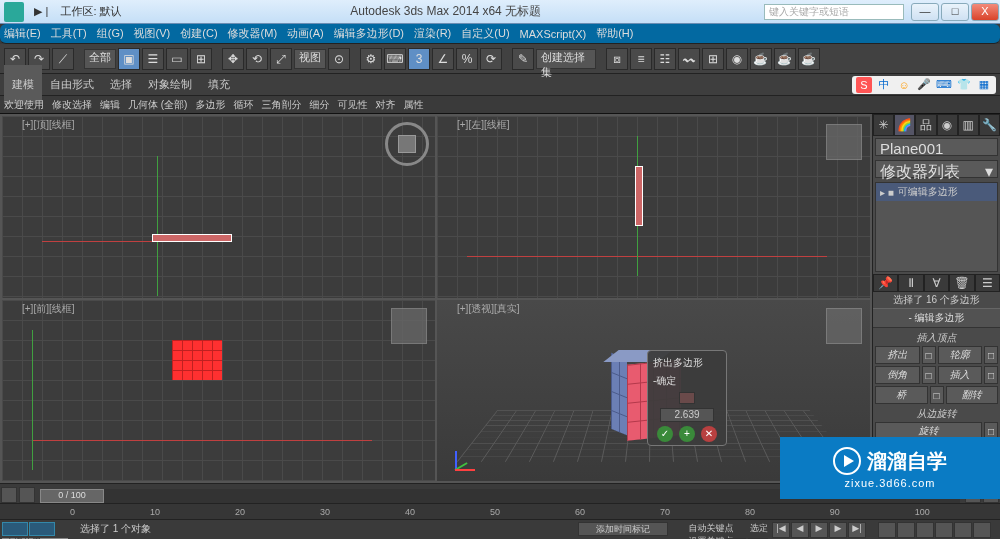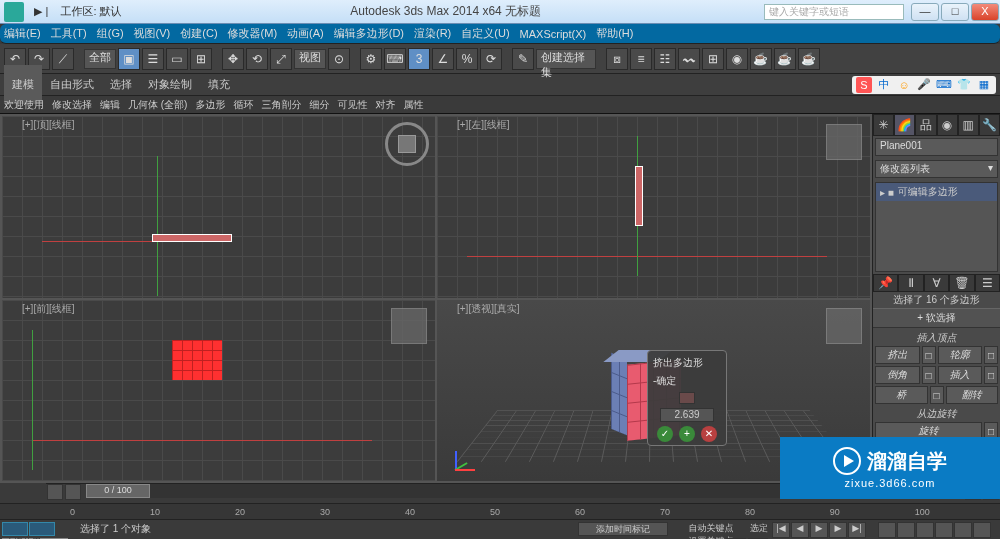--- a/index.html
+++ b/index.html
@@ -61,32 +61,32 @@
 .cadmenu .cbtn { width: 16px; height: 16px; border-radius: 50%; display: flex; align-items: center; justify-content: center; color: #fff; font-size: 10px; }
 .paxis { position: absolute; left: 12px; bottom: 10px; width: 30px; height: 30px; }
 .paxis .z { position: absolute; left: 6px; bottom: 0; width: 2px; height: 20px; background: #4060ff; }
 .paxis .x { position: absolute; left: 6px; bottom: 0; width: 20px; height: 2px; background: #ff4040; }
 .paxis .y { position: absolute; left: 6px; bottom: 0; width: 14px; height: 2px; background: #40c040; transform: rotate(-30deg); transform-origin: left; }
 
 .cmdpanel { width: 128px; background: #4a4a4a; border-left: 1px solid #222; display: flex; flex-direction: column; }
 .cmdtabs { height: 22px; display: flex; background: #3a3a3a; }
 .cmdtabs .ct { flex: 1; border: 1px solid #222; display: flex; align-items: center; justify-content: center; font-size: 12px; }
 .cmdtabs .ct.active { background: #556; }
-.namebox { margin: 2px; height: 18px; background: #5a5a5a; border: 1px solid #333; color: #ddd; font-size: 10px; padding: 1px 4px; }
-.ddl { margin: 2px; height: 18px; background: #5a5a5a; border: 1px solid #333; color: #ddd; font-size: 10px; padding: 1px 4px; display: flex; justify-content: space-between; }
+.namebox { margin: 2px; height: 18px; background: #5a5a5a; border: 1px solid #333; color: #ddd; font-size: 15px; padding: 1px 4px; }
+.ddl { margin: 2px; height: 18px; background: #5a5a5a; border: 1px solid #333; color: #ddd; font-size: 16px; padding: 1px 4px; display: flex; justify-content: space-between; }
 .modstack { margin: 2px; height: 90px; background: #555; border: 1px solid #333; }
 .modstack .mi { display: flex; align-items: center; padding: 2px 4px; font-size: 10px; }
 .modstack .mi.sel { background: #4a5a7a; }
 .rollhead { background: #525252; color: #ddd; font-size: 10px; text-align: center; padding: 2px 0; border-top: 1px solid #666; border-bottom: 1px solid #333; }
 .rollbody { padding: 2px; font-style: italic; }
 .rollbody .btnrow { display: flex; gap: 2px; margin-bottom: 2px; }
 .rollbody .pbtn { flex: 1; height: 18px; background: #5a5a5a; border: 1px solid #333; font-size: 10px; display: flex; align-items: center; justify-content: center; color: #ddd; }
 .lbl { font-size: 10px; color: #ccc; text-align: center; padding: 1px 0; }
 
-.timetrack { height: 20px; background: #3a3a3a; display: flex; align-items: flex-start; border-top: 1px solid #222; margin-left: 46px; }
+.timetrack { height: 20px; background: #3a3a3a; display: flex; align-items: flex-end; border-top: 1px solid #222; }
 .timetrack .slider { flex: 1; height: 14px; background: #333; margin: 0 4px; position: relative; }
 .timetrack .handle { position: absolute; left: 0; width: 64px; height: 14px; background: #666; border: 1px solid #888; font-size: 9px; text-align: center; color: #ddd; }
 .timetrack .navsm { width: 16px; height: 16px; background: #555; border: 1px solid #333; margin: 0 1px; }
 
 .ruler { height: 16px; background: #363636; display: flex; align-items: center; font-size: 9px; color: #aaa; padding: 0 70px; justify-content: space-between; border-top: 1px solid #222; }
 
 .status { height: 40px; background: #3a3a3a; display: flex; border-top: 1px solid #222; position: relative; }
 .status .ms { width: 66px; height: 18px; background: #e8e8e8; color: #333; font-size: 9px; padding: 2px 2px; display: flex; align-items: center; border: 1px solid #888; position: absolute; left: 2px; top: 18px; }
 .status .prompt { position: absolute; left: 80px; top: 2px; font-size: 10px; color: #ccc; }
 .status .prompt2 { position: absolute; left: 80px; top: 18px; font-size: 10px; color: #ccc; }
@@ -291,21 +291,21 @@
       </div>
     </div>
     <div class="cmdtabs" style="height:18px">
       <div class="ct">📌</div>
       <div class="ct">Ⅱ</div>
       <div class="ct">∀</div>
       <div class="ct">🗑</div>
       <div class="ct">☰</div>
     </div>
     <div class="lbl">选择了 16 个多边形</div>
-    <div class="rollhead"><span>+ </span><span>软选择</span></div>
+    <div class="rollhead"><span>- </span><span>编辑多边形</span></div>
     <div class="rollbody">
       <div class="lbl">插入顶点</div>
       <div class="btnrow">
         <div class="pbtn">挤出</div>
         <div class="pbtn" style="flex:0 0 14px">□</div>
         <div class="pbtn">轮廓</div>
         <div class="pbtn" style="flex:0 0 14px">□</div>
       </div>
       <div class="btnrow">
         <div class="pbtn">倒角</div>

